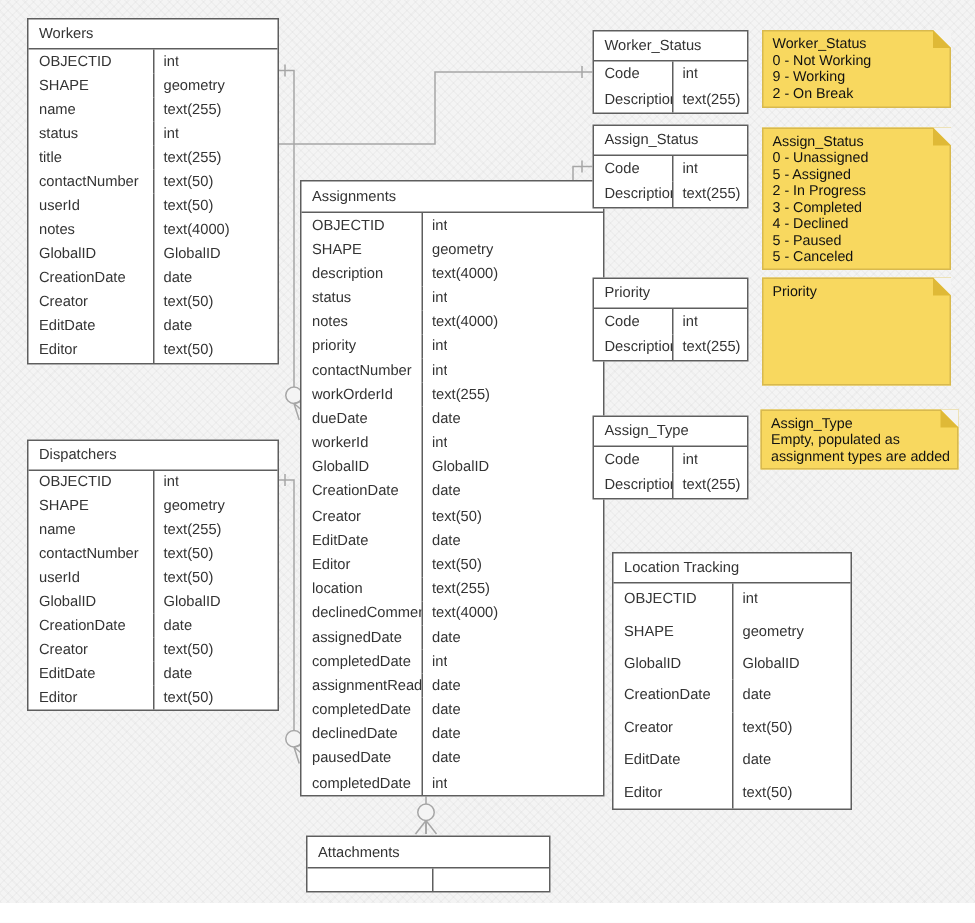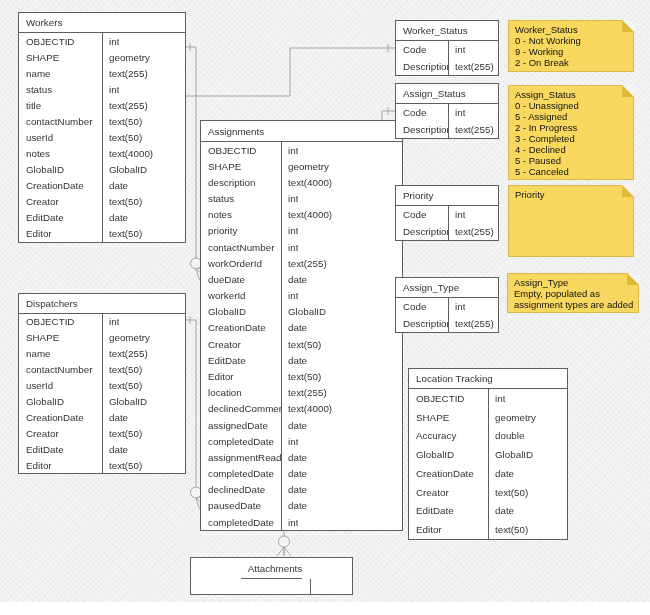--- a/index.html
+++ b/index.html
@@ -53,21 +53,21 @@
   
   #t-workers   {left:18px;  top:12px;  width:168px; height:231px; --col:84px;}
   #t-dispatchers{left:18px; top:293px; width:168px; height:181px; --col:84px;}
   #t-assignments{left:200px;top:120px; width:203px; height:411px; --col:81px;}
   #t-assignments .tbl-title{height:20px;}
   #t-worker-status{left:395px;top:20px; width:104px;height:56px; --col:53px;}
   #t-assign-status{left:395px;top:83px; width:104px;height:56px; --col:53px;}
   #t-priority     {left:395px;top:185px;width:104px;height:56px; --col:53px;}
   #t-assign-type  {left:395px;top:277px;width:104px;height:56px; --col:53px;}
   #t-location     {left:408px;top:368px;width:160px;height:172px;--col:80px;}
-  #t-attachments  {left:190px;top:557px;width:163px;height:38px;align-items:center; --col:84px;}
+  #t-attachments  {left:204px;top:557px;width:163px;height:38px; --col:84px;}
   #t-attachments .tbl-title{height:20px;}
 
   
   #n-worker-status{left:508px;top:20px; width:126px;min-height:52px;}
   #n-assign-status{left:508px;top:85px; width:126px;min-height:87px;}
   #n-priority     {left:508px;top:185px;width:126px;min-height:72px;}
   #n-assign-type  {left:507px;top:273px;width:132px;min-height:40px;}
 </style>
 </head>
 <body>
@@ -387,24 +387,20 @@
   <div class="tbl" id="t-location">
     <div class="tbl-title">Location Tracking</div>
     <div class="tbl-body">
         <div class="row">
           <span class="fname">OBJECTID</span>
           <span class="ftype">int</span>
         </div>
         <div class="row">
           <span class="fname">SHAPE</span>
           <span class="ftype">geometry</span>
-        </div>
-        <div class="row">
-          <span class="fname">Accuracy</span>
-          <span class="ftype">double</span>
         </div>
         <div class="row">
           <span class="fname">GlobalID</span>
           <span class="ftype">GlobalID</span>
         </div>
         <div class="row">
           <span class="fname">CreationDate</span>
           <span class="ftype">date</span>
         </div>
         <div class="row">

